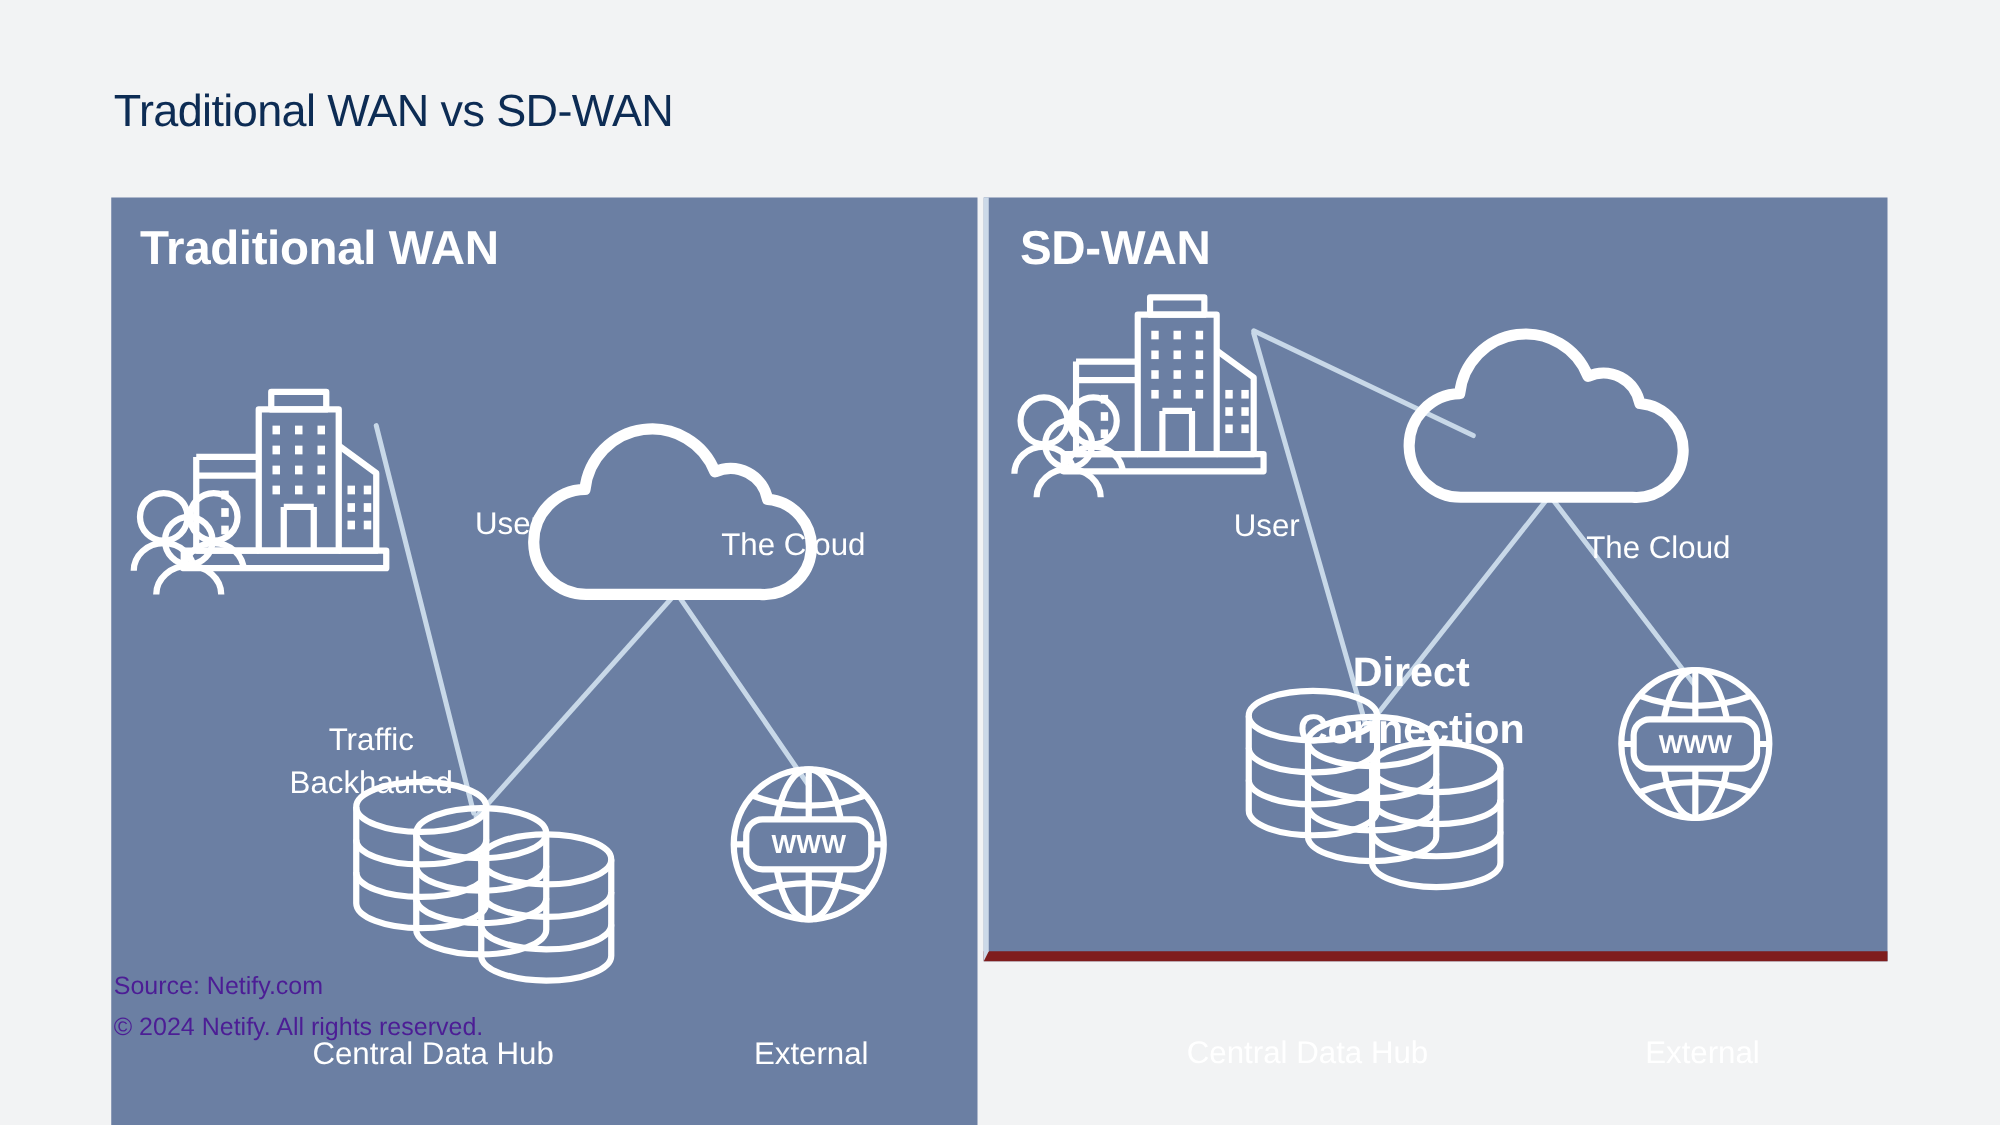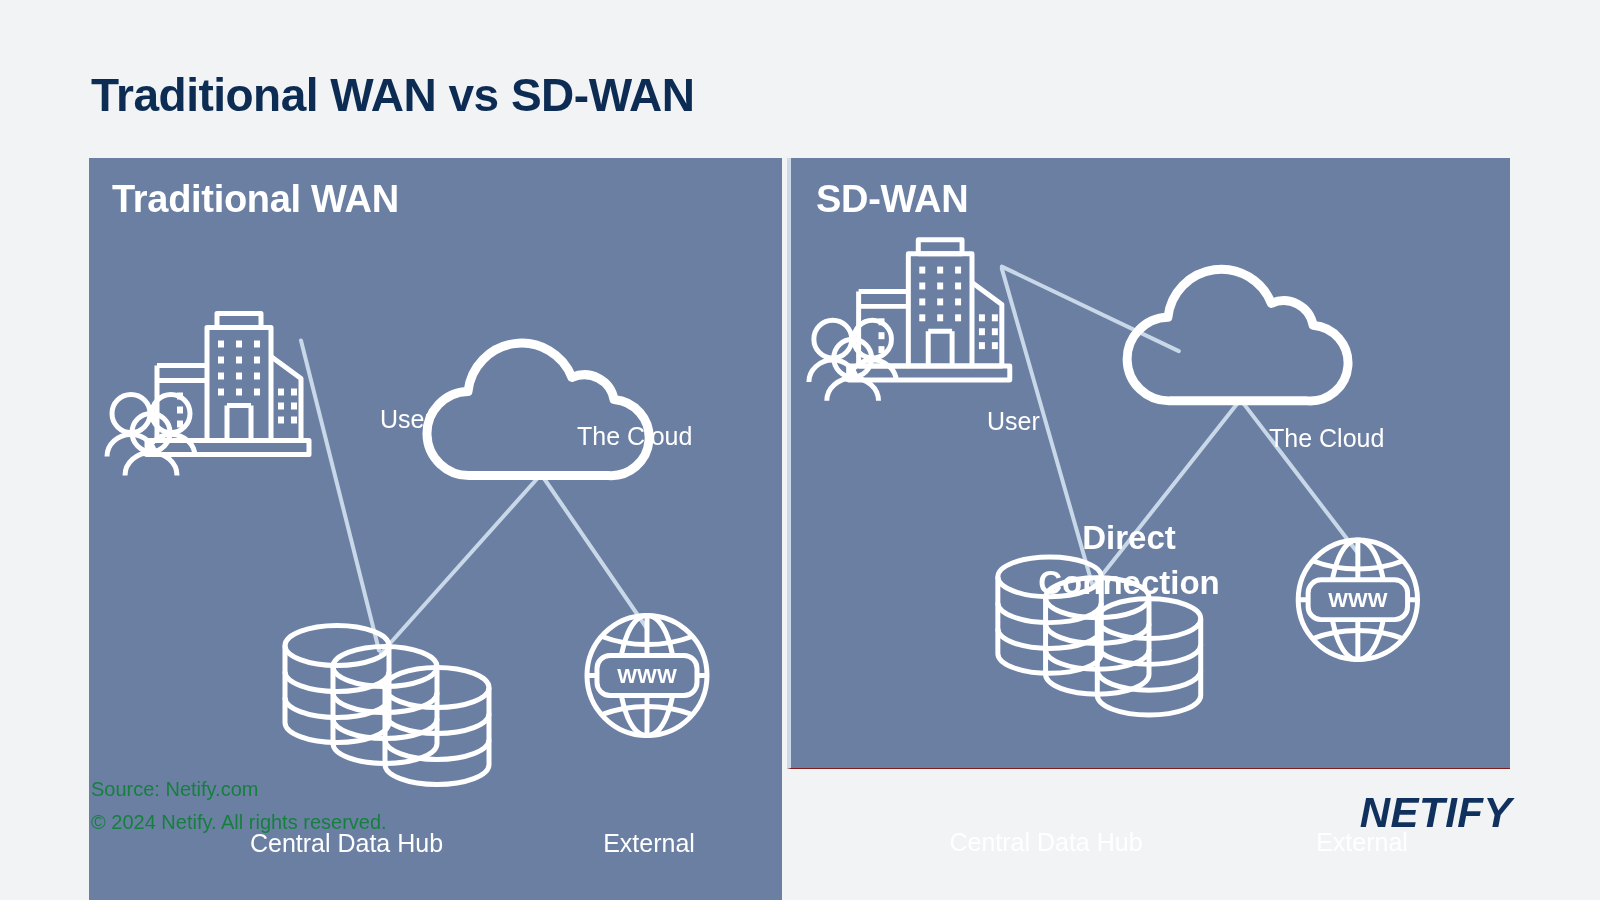--- a/index.html
+++ b/index.html
@@ -17,22 +17,22 @@
   .page {
     position: absolute;
     inset: 0;
   }
 
   
   .page-title {
     position: absolute;
     left: 91px;
     top: 68px;
-    font-size: 46px;
-    font-weight: bold;
+    font-size: 36px;
+    font-weight: normal;
     color: #0d2c54;
     letter-spacing: -0.5px;
     white-space: nowrap;
   }
 
   
   .panel {
     position: absolute;
     background: #6b7fa3;
   }
@@ -41,21 +41,21 @@
     top: 158px;
     width: 693px;
     height: 750px;
   }
   #panel-sdwan {
     left: 787px;
     top: 158px;
     width: 723px;
     height: 611px;
     border-left: 4px solid #ccd9e8;
-    border-bottom: 1px solid #7f1d1d;
+    border-bottom: 8px solid #7f1d1d;
     box-sizing: border-box;
   }
   .panel-heading {
     position: absolute;
     top: 20px;
     font-size: 38px;
     font-weight: bold;
     color: #ffffff;
     letter-spacing: -0.3px;
     white-space: nowrap;
@@ -79,21 +79,21 @@
     line-height: 1.35;
     white-space: pre;
     text-align: center;
   }
   .dlabel.bold { font-weight: bold; font-size: 33px; }
 
   
   .footer-line {
     position: absolute;
     left: 91px;
-    color: #15803d;
+    color: #4c1d95;
     font-size: 20px;
     white-space: nowrap;
   }
   #footer-source { top: 778px; }
   #footer-copyright { top: 811px; text-align: right; }
 
   .logo {
     position: absolute;
     right: 88px;
     top: 789px;
@@ -205,20 +205,22 @@
         <line x1="498" y1="445" x2="618" y2="445"></line>
         <path d="M513 406 a90 60 0 0 0 90 0"></path>
         <path d="M513 484 a90 60 0 0 1 90 0"></path>
         <rect x="508" y="425" width="100" height="40" rx="13" fill="#6b7fa3"></rect>
       </g>
       <text x="558" y="452" text-anchor="middle" fill="#ffffff" font-family="Liberation Sans, sans-serif" font-size="21" font-weight="bold">WWW</text>
     </svg>
 
     <div class="dlabel" style="left:291px; top:245px;">User</div>
     <div class="dlabel" style="left:488px; top:262px;">The Cloud</div>
+    <div class="dlabel" style="left:91px; top:418px; width:234px;">Traffic
+Backhauled</div>
     <div class="dlabel" style="left:151px; top:669px; width:213px;">Central Data Hub</div>
     <div class="dlabel" style="left:453px; top:669px; width:214px;">External</div>
   </div>
 
   <div class="panel" id="panel-sdwan">
     <div class="panel-heading">SD-WAN</div>
 
     <svg class="diagram" viewBox="0 0 723 611">
 
       <g stroke="#c8d8e8" stroke-width="4" fill="none" stroke-linecap="round">
@@ -307,15 +309,14 @@
     <div class="dlabel" style="left:196px; top:247px;">User</div>
     <div class="dlabel" style="left:478px; top:264px;">The Cloud</div>
     <div class="dlabel bold" style="left:238px; top:358px; width:200px;">Direct
 Connection</div>
     <div class="dlabel" style="left:140px; top:668px; width:230px;">Central Data Hub</div>
     <div class="dlabel" style="left:466px; top:668px; width:210px;">External</div>
   </div>
 
   <div class="footer-line" id="footer-source">Source: Netify.com</div>
   <div class="footer-line" id="footer-copyright">© 2024 Netify. All rights reserved.</div>
-  <div class="logo">NETIFY</div>
 
 </div>
 
 </body></html>

